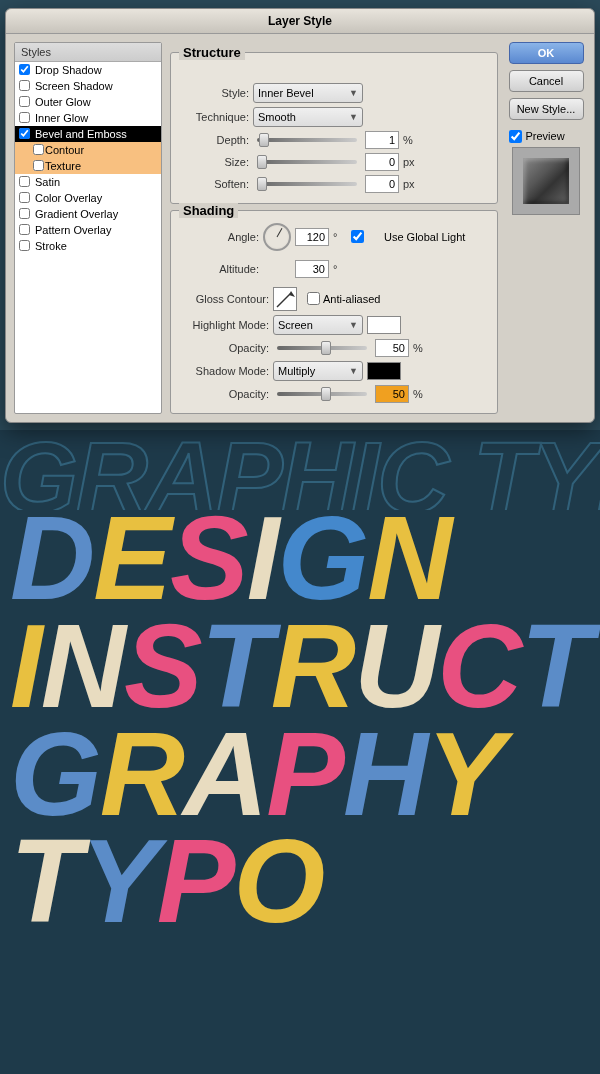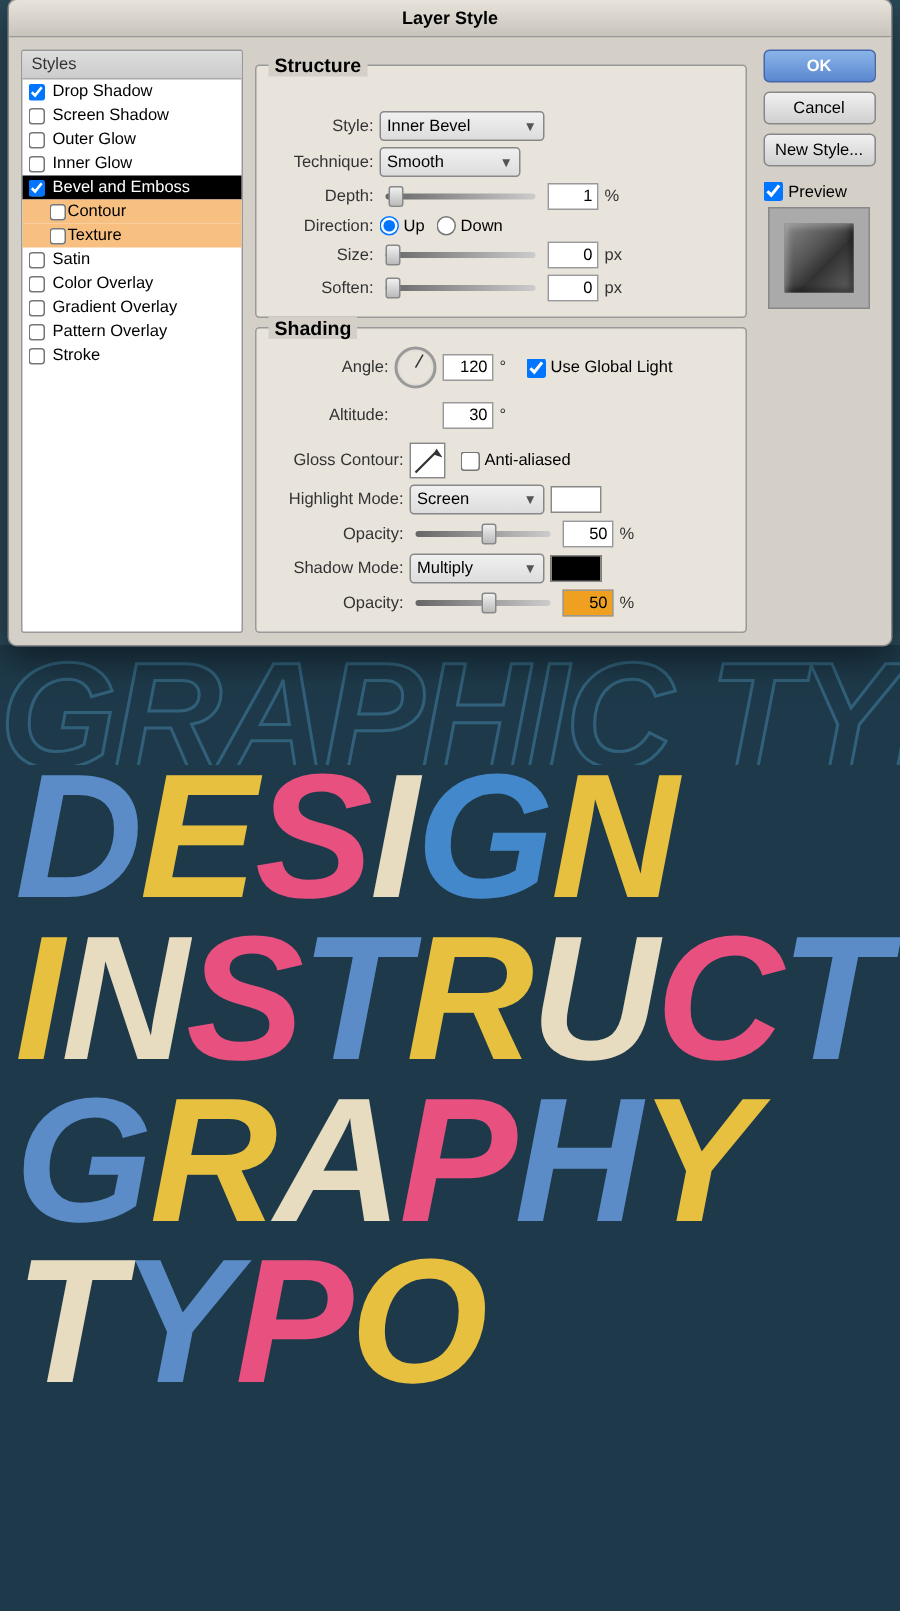--- a/index.html
+++ b/index.html
@@ -423,48 +423,35 @@
             <div class="form-row">
               <span class="form-label form-label-w70">Style:</span>
               <div class="mac-select" style="width:110px;">
                 <span>Inner Bevel</span>
                 <span class="mac-select-arrow">▼</span>
               </div>
             </div>
 
             <div class="form-row">
               <span class="form-label form-label-w70">Technique:</span>
-              <div class="mac-select" style="width:94px;">
+              <div class="mac-select" style="width:110px;">
                 <span>Smooth</span>
                 <span class="mac-select-arrow">▼</span>
               </div>
             </div>
 
             <div class="form-row">
               <span class="form-label form-label-w70">Depth:</span>
               <div class="slider-track">
                 <div class="slider-thumb" style="left: 2px;"></div>
               </div>
               <input type="text" class="num-input" value="1" style="">
               <span class="unit-label">%</span>
             </div>
 
-            <div class="form-row">
-              <span class="form-label form-label-w70">Direction:</span>
-              <div class="radio-group">
-                <label class="radio-label">
-                  <input type="radio" name="direction" checked="" style="">
-                  <span>Up</span>
-                </label>
-                <label class="radio-label">
-                  <input type="radio" name="direction" style="">
-                  <span>Down</span>
-                </label>
-              </div>
-            </div>
 
             <div class="form-row">
               <span class="form-label form-label-w70">Size:</span>
               <div class="slider-track">
                 <div class="slider-thumb" style="left: 0px;"></div>
               </div>
               <input type="text" class="num-input" value="0" style="">
               <span class="unit-label">px</span>
             </div>
 
@@ -485,21 +472,21 @@
           </div>
           <div style="margin-top:6px;">
 
             <div class="form-row">
               <span class="form-label form-label-w80">Angle:</span>
               <div class="angle-wheel">
                 <div class="angle-line"></div>
               </div>
               <input type="text" class="num-input" value="120" style="">
               <span class="unit-label">°</span>
-              <label style="display:flex;align-items:center;gap:3px;font-size:11px;">
+              <label style="display:flex;align-items:center;gap:20px;font-size:11px;">
                 <input type="checkbox" checked="" style="">
                 <span>Use Global Light</span>
               </label>
             </div>
 
             <div class="form-row">
               <span class="form-label form-label-w80">Altitude:</span>
               <div style="width:28px;height:28px;"></div>
               <input type="text" class="num-input" value="30" style="">
               <span class="unit-label">°</span>

